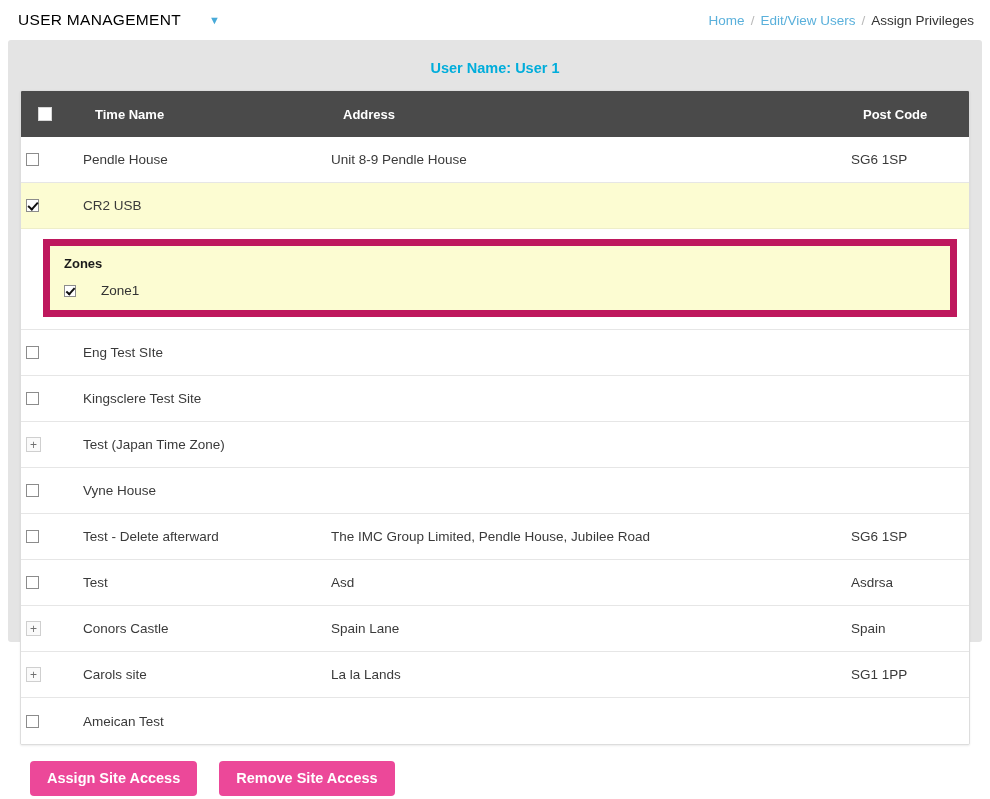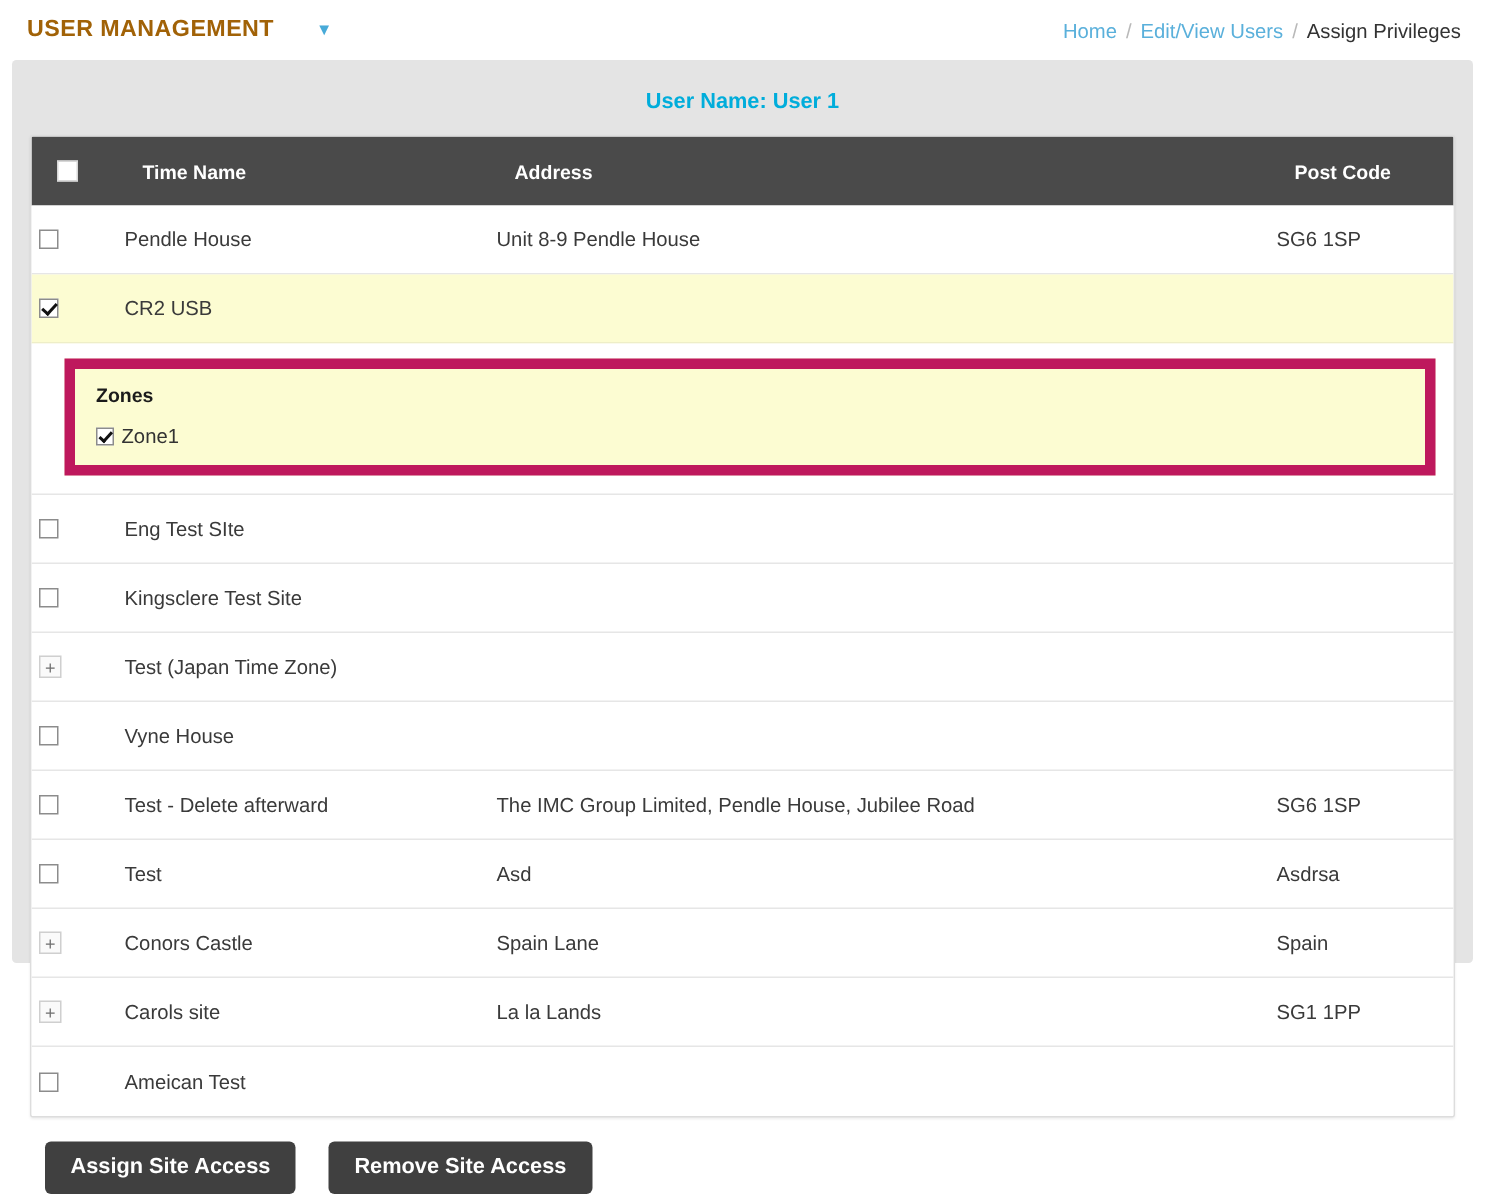--- a/index.html
+++ b/index.html
@@ -24,22 +24,22 @@
     align-items: center;
     justify-content: space-between;
     padding: 0 16px 0 18px;
     box-sizing: border-box;
   }
   .topbar-left {
     display: flex;
     align-items: center;
   }
   .app-title {
-    color: #a16207;
-    font-weight: bold;
+    color: #000000;
+    font-weight: normal;
     font-size: 15.5px;
     letter-spacing: 0.3px;
   }
   .title-caret {
     margin-left: 28px;
     color: #48aad8;
     font-size: 11px;
     line-height: 1;
   }
   .breadcrumb {
@@ -211,37 +211,38 @@
     font-weight: bold;
     font-size: 13px;
     color: #1b1b1b;
     margin-bottom: 12px;
   }
   .zone-item {
     display: flex;
     align-items: center;
     font-size: 13.5px;
     color: #333333;
+    gap: 20px;
   }
   .zone-item .zone-label {
     margin-left: 5px;
   }
   .celltext {
     font-size: 13.5px;
     color: #3a3a3a;
   }
 
   
   .btn-bar {
     padding: 16px 0 0 10px;
     display: flex;
     gap: 22px;
   }
   .btn {
-    background: #404040;
+    background: #ec4899;
     color: #ffffff;
     font-weight: bold;
     font-size: 14.5px;
     border: none;
     border-radius: 4px;
     padding: 10px 17px;
     cursor: pointer;
     font-family: "Liberation Sans", sans-serif;
     line-height: 1;
   }

